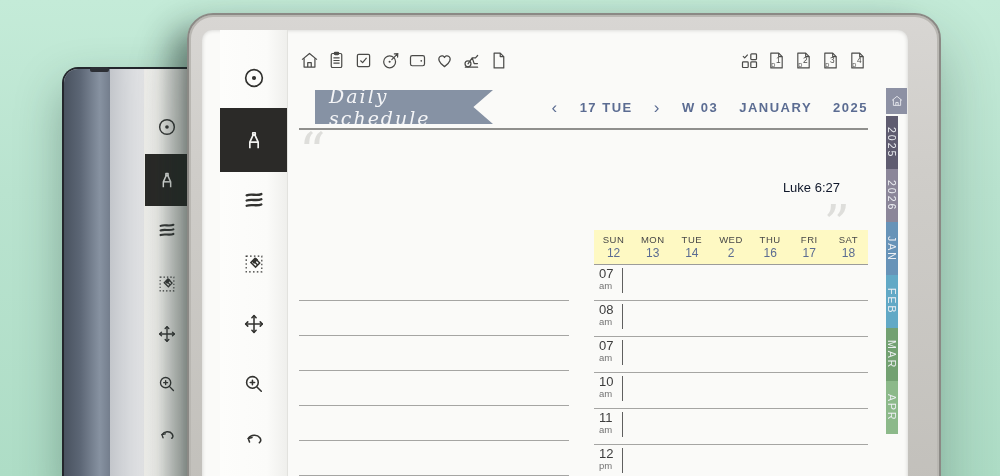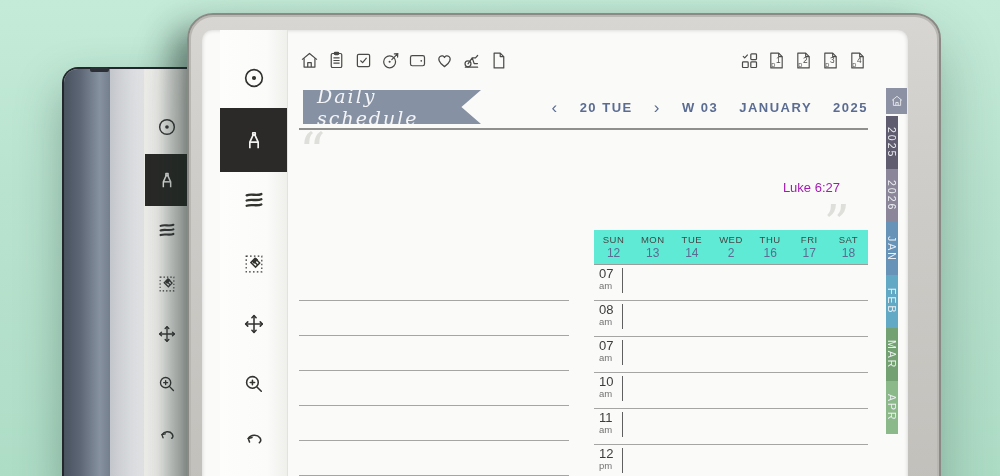--- a/index.html
+++ b/index.html
@@ -42,43 +42,43 @@
   .tab-home{height:26px;display:flex;align-items:center;justify-content:center;color:#f2f3f6;}
   .side-tab{height:53px;display:flex;align-items:center;justify-content:center;
     writing-mode:vertical-rl;letter-spacing:2px;font-size:10.5px;color:#edeff3;}
   
   .content{position:absolute;left:97px;top:0;width:569px;height:100%;}
   .icon-row{position:absolute;top:20px;left:0;right:0;display:flex;justify-content:space-between;}
   .icon-group{display:flex;align-items:center;gap:6px;}
   .tb-icon{width:21px;height:21px;color:#4a4a48;position:relative;}
   .d-letter{font-size:6.5px;fill:#4a4a48;}
   .d-num{font-size:9.5px;fill:#4a4a48;}
-  .banner{position:absolute;left:4px;top:60px;width:178px;height:34px;
+  .banner{position:absolute;left:16px;top:60px;width:178px;height:34px;
     display:flex;align-items:center;padding-left:14px;box-sizing:border-box;
     clip-path:polygon(0 0,100% 0,89% 50%,100% 100%,0 100%);
     color:#f4f5f7;font-family:"DejaVu Serif",serif;font-style:italic;
     font-size:19px;letter-spacing:2px;}
   .date-nav{position:absolute;right:0;top:60px;height:34px;display:flex;align-items:center;
     gap:21px;font-size:13px;letter-spacing:1.5px;font-weight:bold;}
   .chev{font-size:17px;font-weight:normal;line-height:1;}
   .header-rule{position:absolute;left:0;right:0;top:98px;height:2px;background:#8f8f8d;}
   .quote-open{position:absolute;left:0;top:96px;font-family:"DejaVu Serif",serif;
     font-size:52px;color:#dededb;line-height:1;}
   .quote-close{position:absolute;right:18px;top:168px;font-family:"DejaVu Serif",serif;
     font-size:52px;color:#dededb;line-height:1;}
   .quote-text{position:absolute;left:0;right:0;top:125px;text-align:center;
     font-style:italic;font-size:15.5px;color:#262626;}
-  .quote-ref{position:absolute;right:28px;top:150px;font-size:13px;color:#a21caf;}
+  .quote-ref{position:absolute;right:28px;top:150px;font-size:13px;color:#0f172a;}
   
   .todo-head{position:absolute;left:0;top:200px;width:273px;height:34px;background:#e9e9e7;
     border-bottom:2px solid #8e8e8c;display:flex;align-items:center;justify-content:center;
     font-size:12.5px;letter-spacing:3px;color:#4b4b4b;}
   .todo-line{position:absolute;left:0;width:270px;height:1px;background:#a5a5a3;}
   
-  .week-strip{position:absolute;left:295px;top:200px;width:274px;height:34px;background:#5eead4;
+  .week-strip{position:absolute;left:295px;top:200px;width:274px;height:34px;background:#fef9c3;
     border-bottom:1px solid #9c9c9a;display:flex;}
   .day-col{flex:1;display:flex;flex-direction:column;align-items:center;justify-content:center;gap:1px;}
   .day-name{font-size:9.5px;letter-spacing:.5px;color:#474747;}
   .day-num{font-size:12px;color:#5b6c92;}
   .slots{position:absolute;left:295px;top:235px;width:274px;}
   .slot{position:relative;height:35px;border-bottom:1px solid #a5a5a3;}
   .slot-label{position:absolute;left:5px;top:2px;display:flex;flex-direction:column;line-height:1.1;}
   .slot-hour{font-size:13px;color:#3c3c3c;}
   .slot-mer{font-size:9.5px;color:#737373;}
   .slot-tick{position:absolute;left:28px;top:3px;width:1px;height:25px;background:#5f5f5f;}
@@ -376,21 +376,21 @@
                 </svg>
               </span>
           </div>
         </div>
 
         <div class="banner" style="background: rgb(134, 146, 164);">
           <span>Daily schedule</span>
         </div>
         <div class="date-nav" style="color: rgb(91, 108, 146);">
           <span class="chev">‹</span>
-          <span>20 TUE</span>
+          <span>17 TUE</span>
           <span class="chev">›</span>
           <span>W 03</span>
           <span>JANUARY</span>
           <span>2025</span>
         </div>
         <div class="header-rule"></div>
 
         <div class="quote-open">“</div>
         <div class="quote-ref">Luke 6:27</div>
         <div class="quote-close">”</div>

